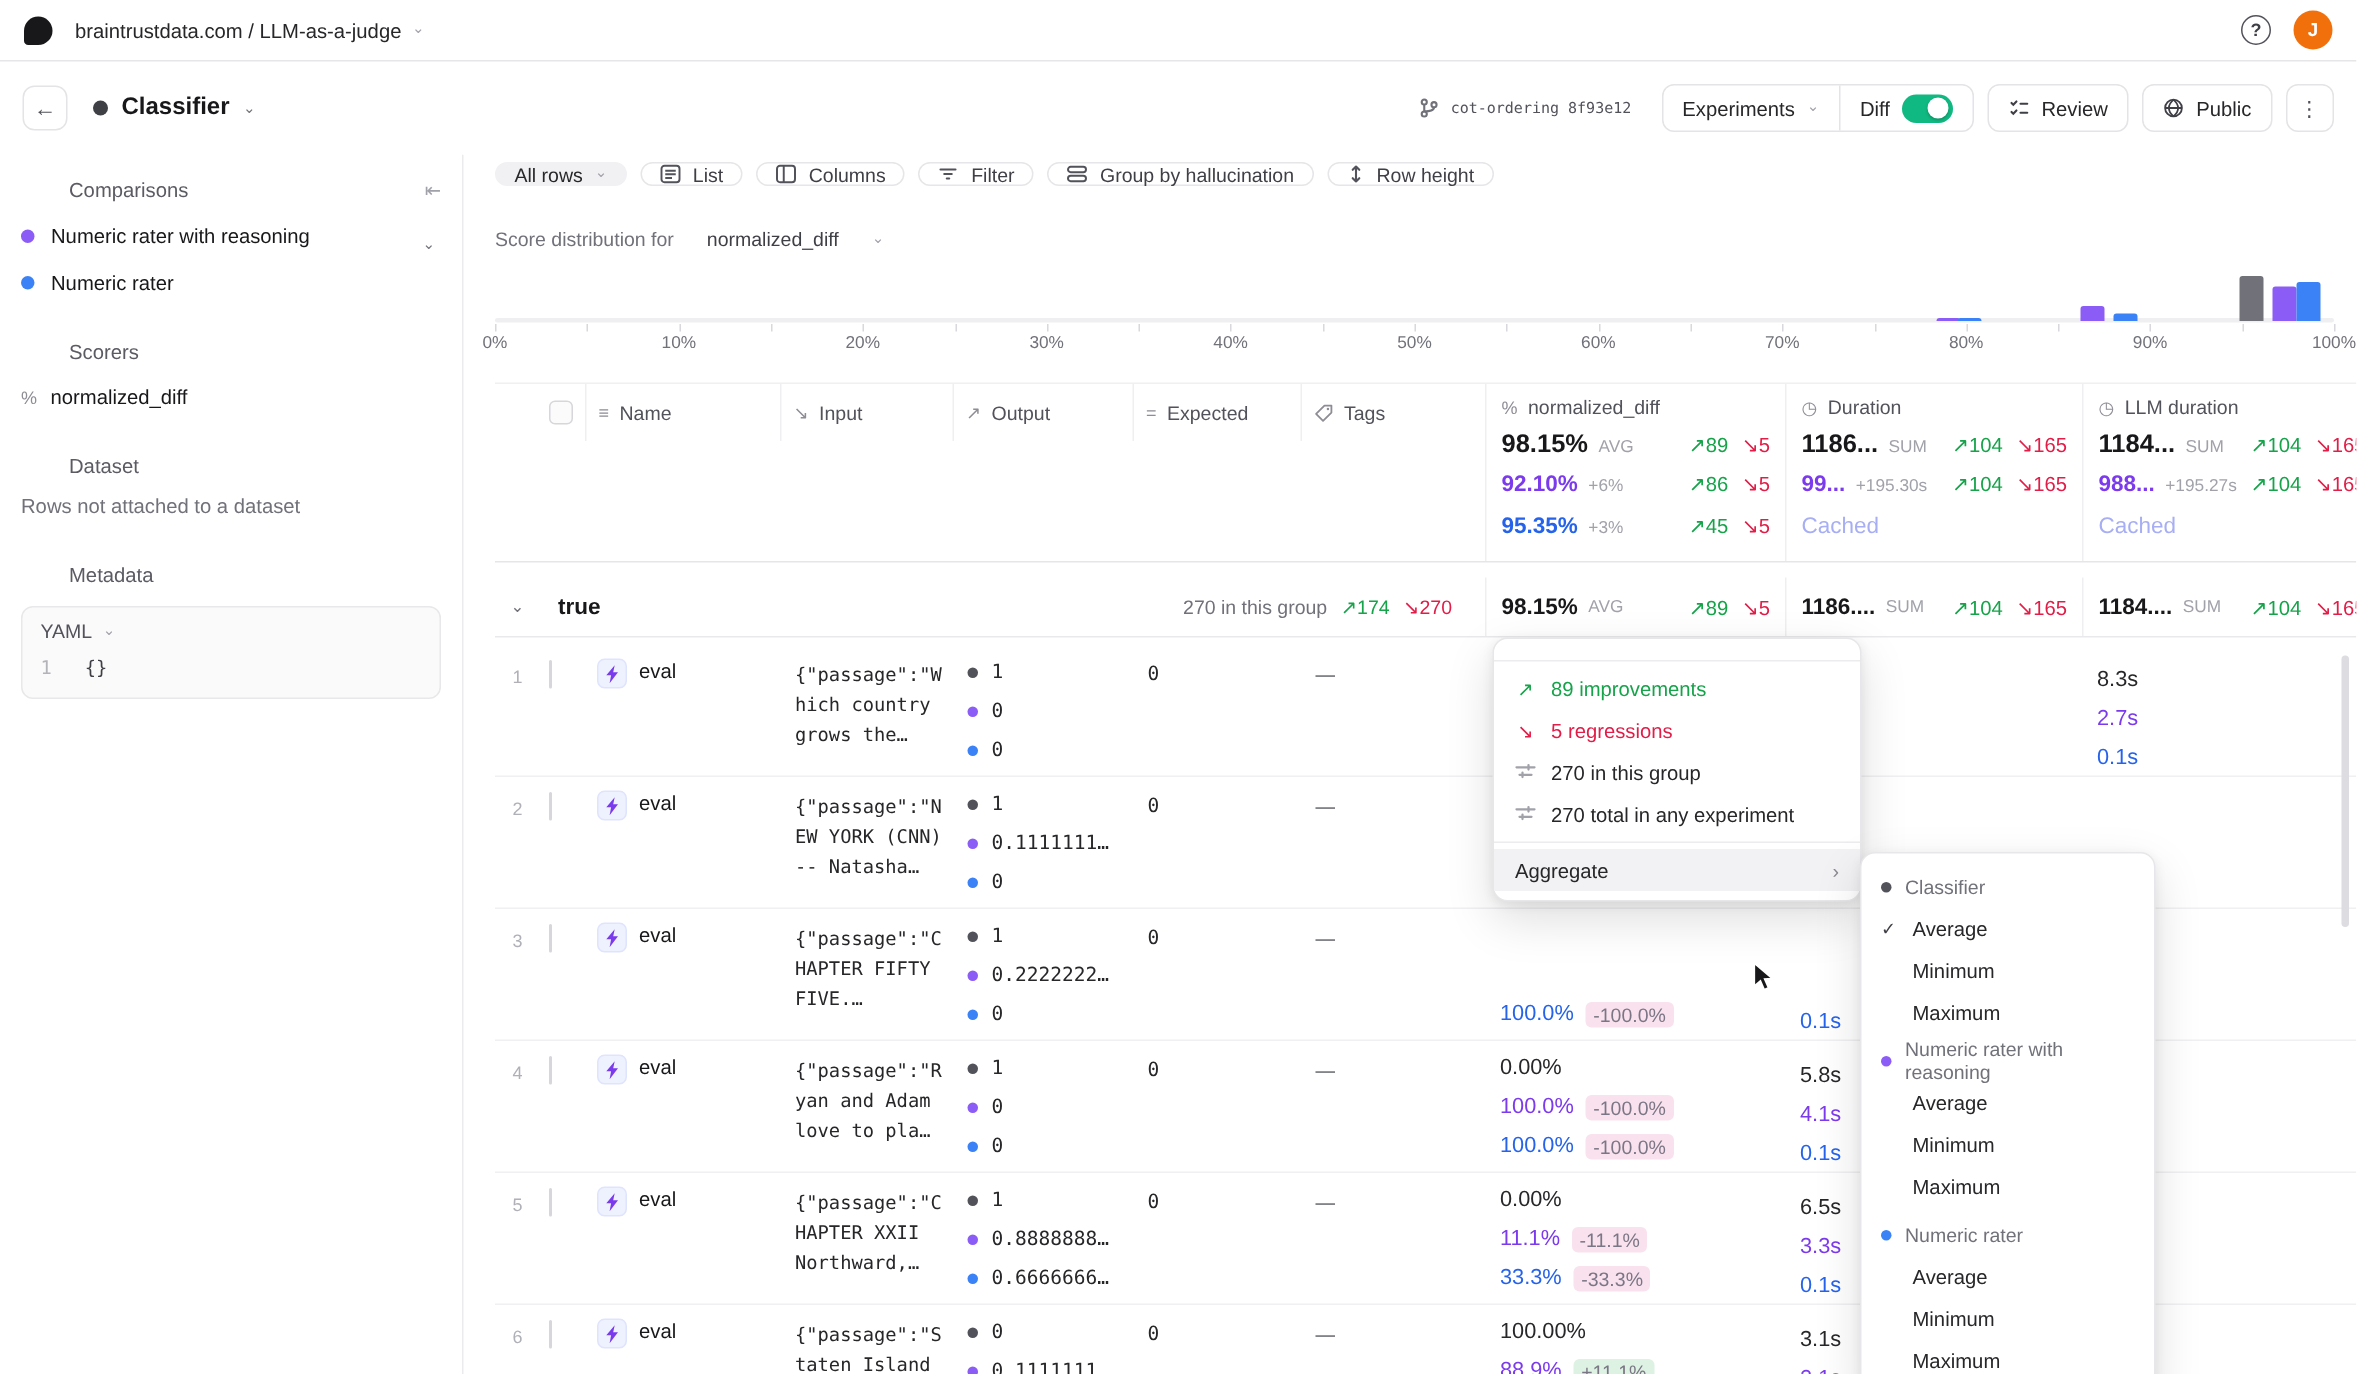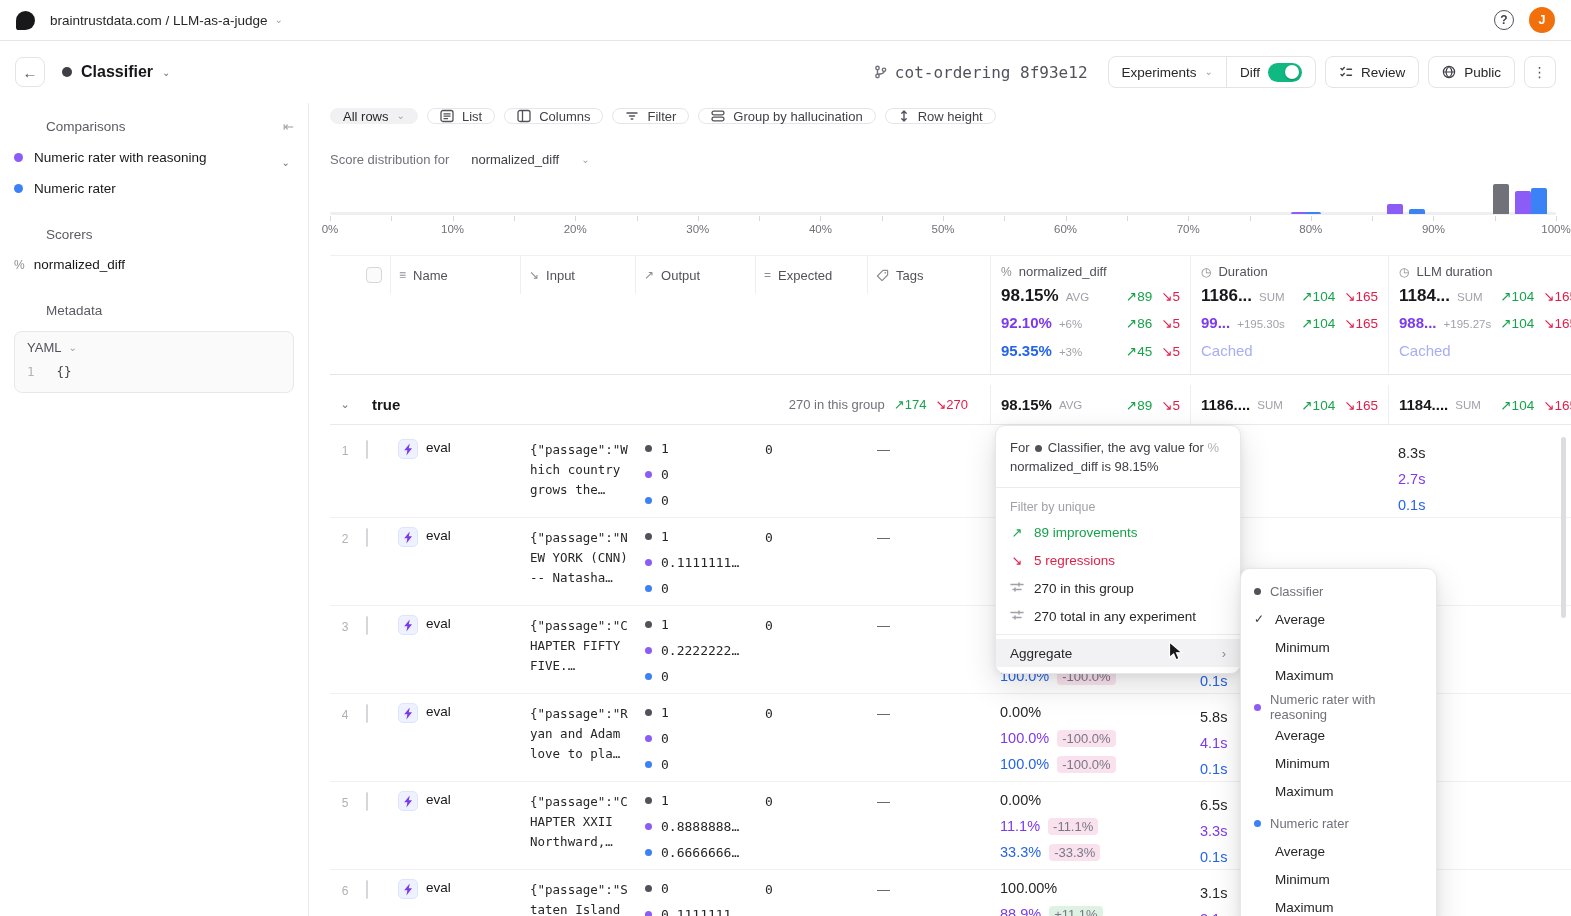--- a/index.html
+++ b/index.html
@@ -26,21 +26,21 @@
   .avatar { width:26px; height:26px; border-radius:50%; background:#f2700c; color:#fff; font-size:12.5px; font-weight:600; }
 
   
   .subheader { position:absolute; top:41px; left:0; width:1571px; height:62px;
     display:flex; align-items:center; padding:0 15px; background:#fff; z-index:4; }
   .back-btn { width:30px; height:30px; border:1px solid #e4e4e7; border-radius:8px; color:#52525b; font-size:15px; margin-right:17px; }
   .title-dot { width:10px; height:10px; border-radius:50%; background:#3f3f46; margin-right:9px; }
   .page-title { font-size:16px; font-weight:600; color:#18181b; }
   .title-chev { margin-left:9px; color:#71717a; font-size:10px; }
   .subheader-right { margin-left:auto; display:flex; align-items:center; gap:9px; }
-  .branch-chip { display:flex; align-items:center; gap:8px; font-size:16px; color:#52525b; margin-right:11px; }
+  .branch-chip { display:flex; align-items:center; gap:8px; font-size:10px; color:#52525b; margin-right:11px; }
   .btn { height:32px; border:1px solid #e4e4e7; border-radius:8px; background:#fff;
     display:inline-flex; align-items:center; gap:8px; padding:0 13px; font-size:13.5px; color:#27272a; font-weight:500; }
   .btn-group { display:flex; align-items:stretch; border:1px solid #e4e4e7; border-radius:8px; height:32px; background:#fff; }
   .seg { display:flex; align-items:center; gap:8px; padding:0 13px; font-size:13.5px; color:#27272a; font-weight:500; }
   .seg + .seg { border-left:1px solid #e4e4e7; }
   .toggle { width:34px; height:19px; border-radius:10px; background:#10b981; position:relative; }
   .toggle::after { content:""; position:absolute; right:2.5px; top:2.5px; width:14px; height:14px; border-radius:50%; background:#fff; box-shadow:0 1px 2px rgba(0,0,0,.25); }
   .more-btn { width:32px; height:32px; border:1px solid #e4e4e7; border-radius:8px; color:#52525b; font-size:14px; letter-spacing:1px; }
 
   
@@ -231,20 +231,26 @@
     <div class="comp-chev">⌄</div>
   </div>
   <div class="side-gap">
     <div class="side-label">
         <span>Scorers</span>
       </div>
     <div class="scorer-row">
       <span class="pct-ic">%</span>
       <span>normalized_diff</span>
     </div>
+  </div>
+  <div class="side-gap">
+    <div class="side-label">
+        <span>Dataset</span>
+      </div>
+    <div class="side-text">Rows not attached to a dataset</div>
   </div>
   <div class="side-gap">
     <div class="side-label">
         <span>Metadata</span>
       </div>
     <div class="meta-box">
       <div class="meta-head">
         <span>YAML</span>
         <span class="chev">⌄</span>
       </div>
@@ -776,29 +782,21 @@
           </div>
         </div>
         <div class="dur-cell"></div>
       </div>
     </div>
 </div>
 
 <div class="scroll-thumb"></div>
 
 <div class="popup">
-  <div class="popup-title">
-    <span>For</span>
-    <span class="pdot"></span>
-    <span>Classifier</span><span>, the avg value for</span>
-    <span class="pct-lite">%</span>
-    <br><span>normalized_diff is 98.15%</span>
-  </div>
   <div class="pop-div"></div>
-  <div class="pop-label">Filter by unique</div>
   <div id="pop-items">
       <div class="pop-item green">
         <span class="pop-ico">↗</span>
         <span>89 improvements</span>
       </div>
       <div class="pop-item red">
         <span class="pop-ico">↘</span>
         <span>5 regressions</span>
       </div>
       <div class="pop-item ">

